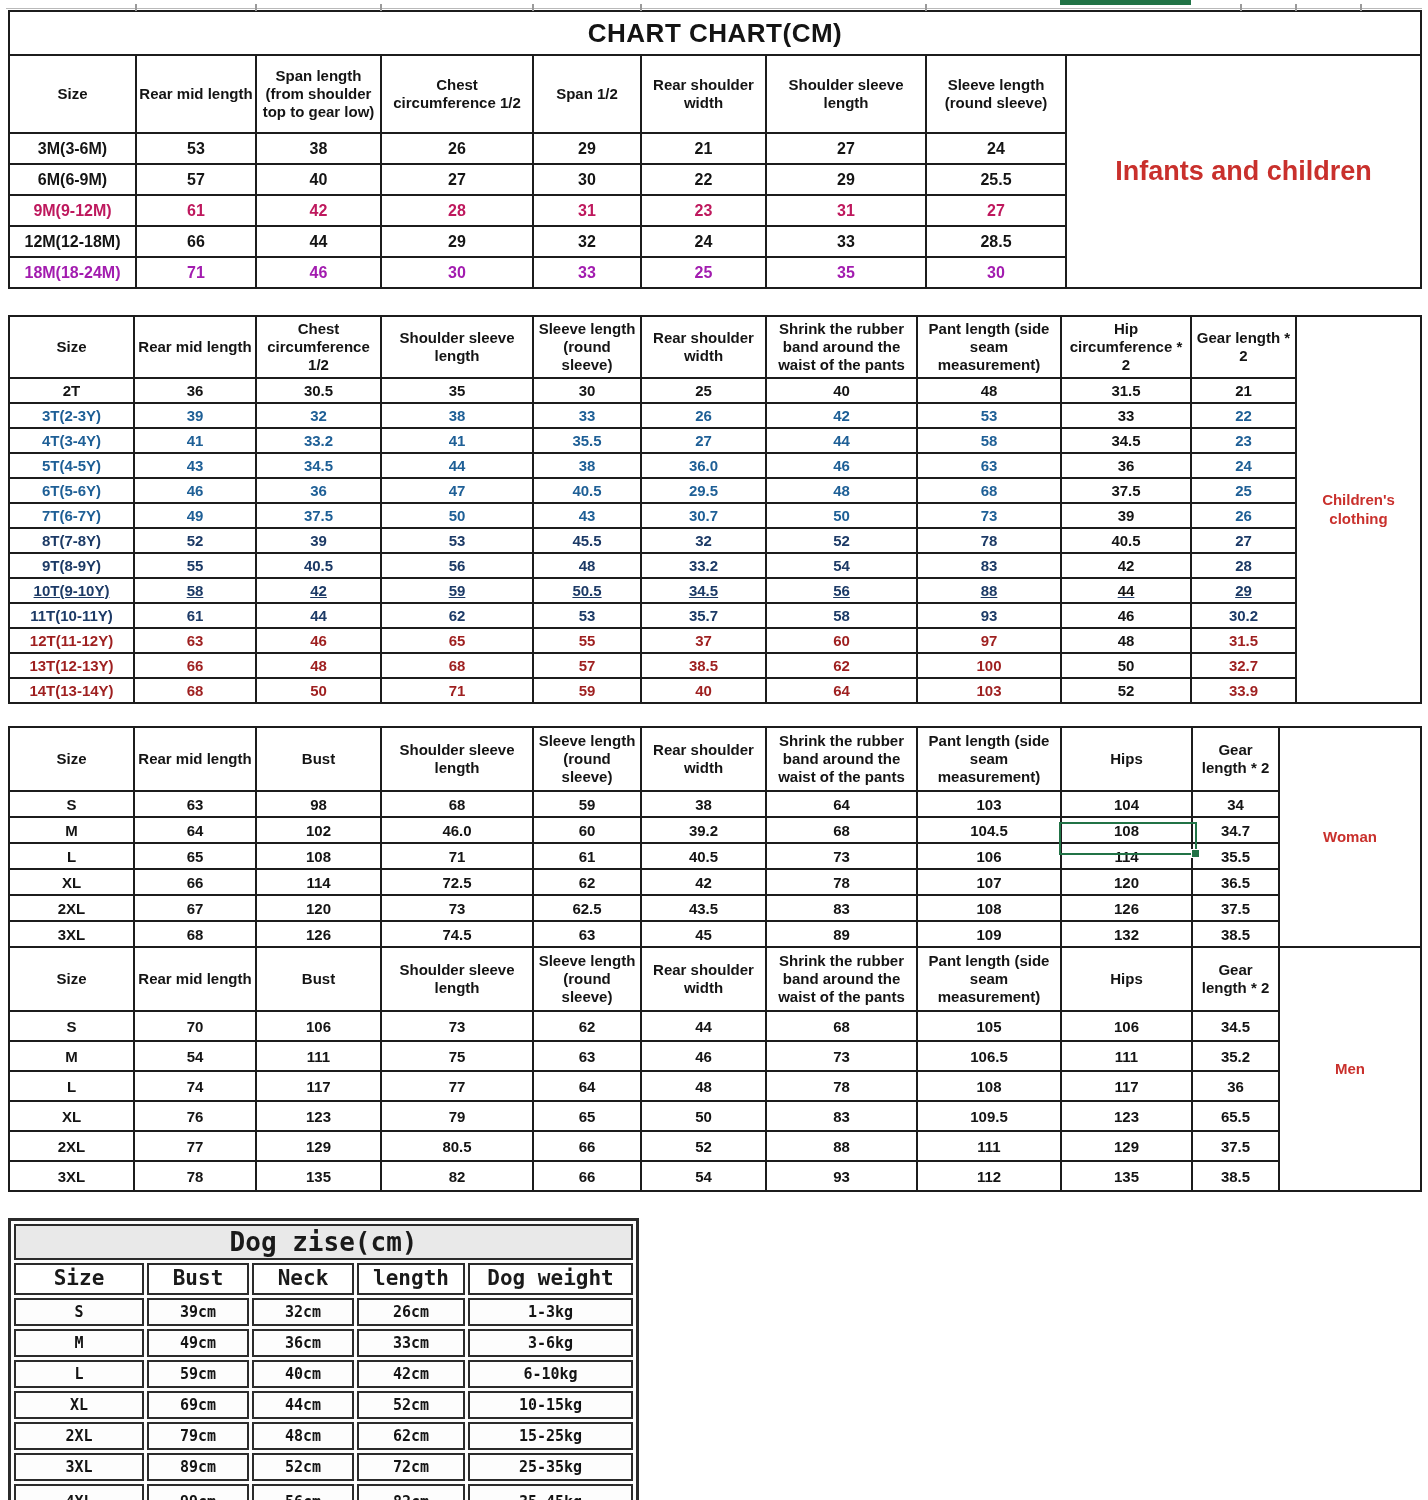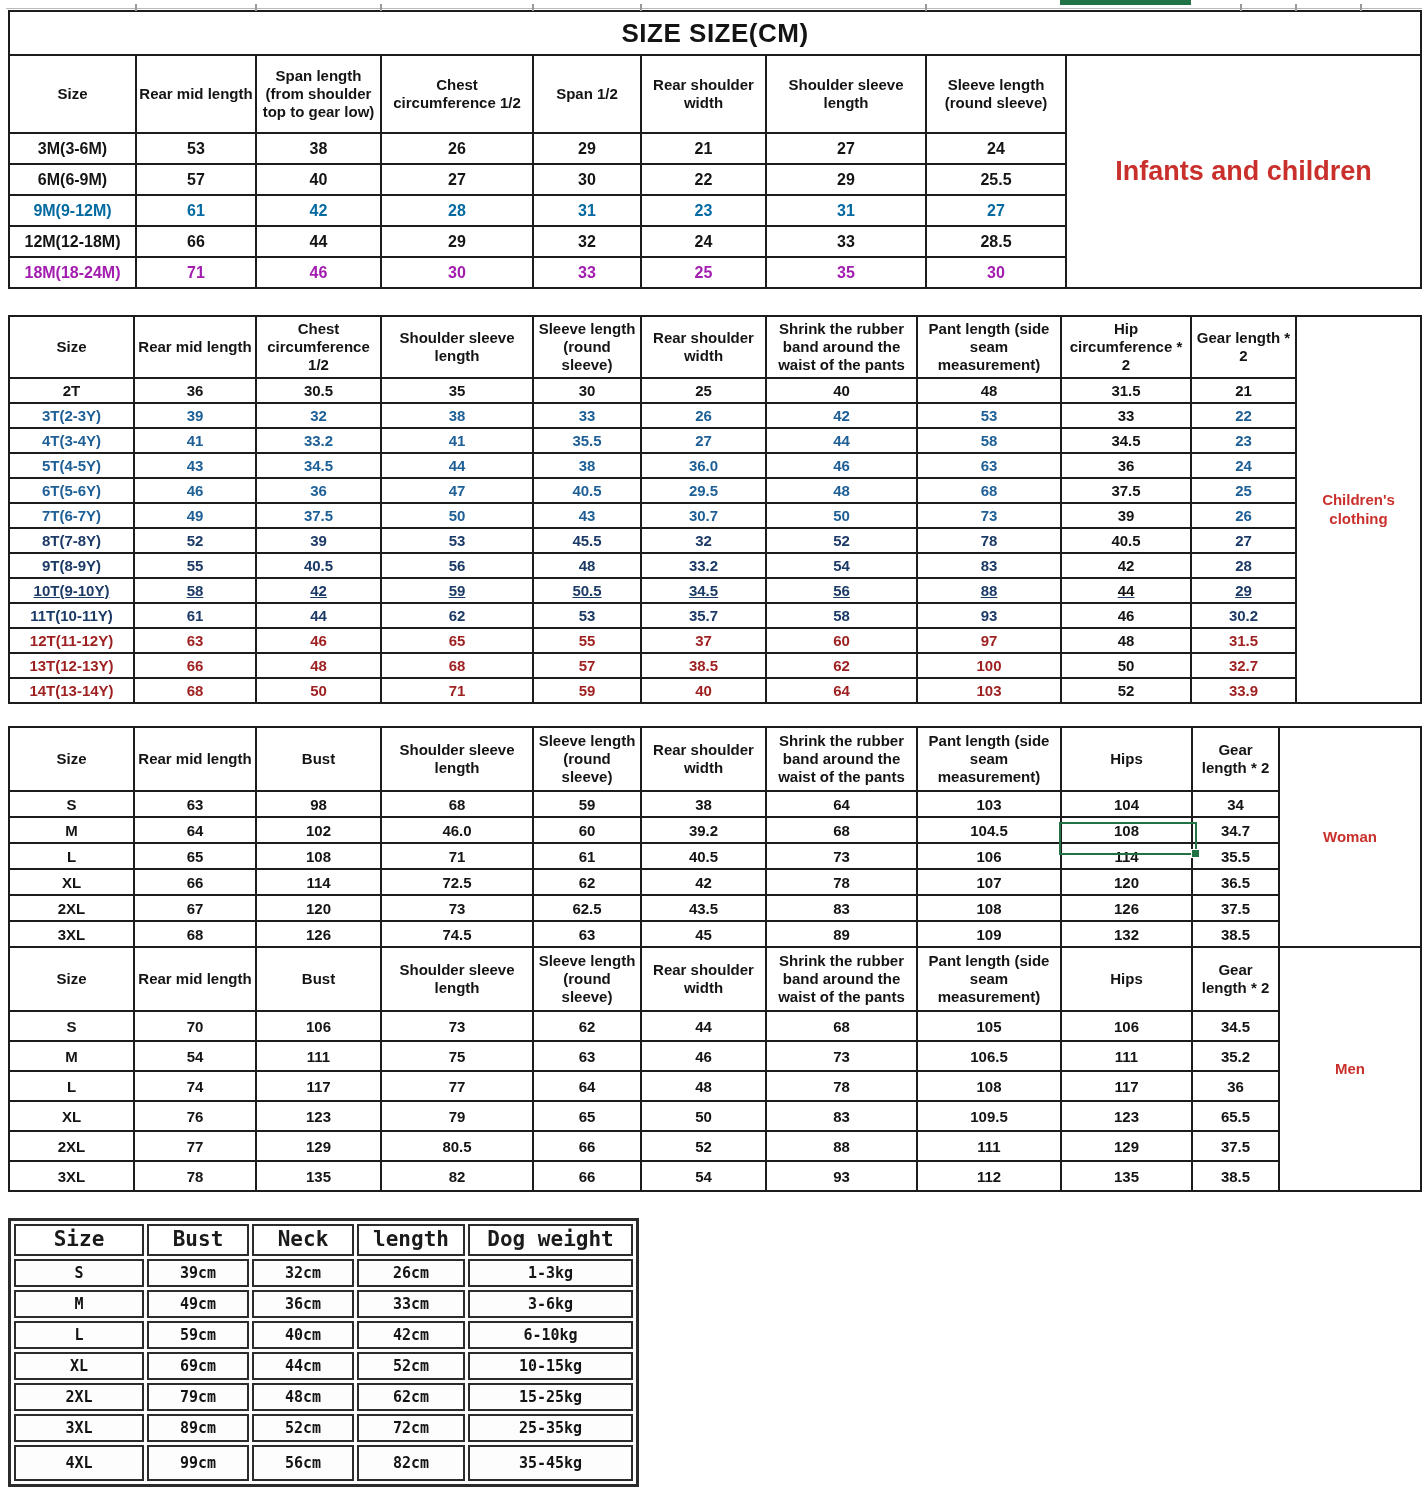--- a/index.html
+++ b/index.html
@@ -70,21 +70,21 @@
         <col style="width:125px">
         <col style="width:152px">
       <col style="width:108px">
         <col style="width:125px">
         <col style="width:160px">
         <col style="width:140px">
       <col style="width:355px">
     </colgroup>
     <tbody data-rows="infants">
       <tr class="title-row">
-        <th colspan="9">SIZE SIZE(CM)</th>
+        <th colspan="9">CHART CHART(CM)</th>
       </tr>
       <tr class="hdr">
         <th>Size</th>
         <th>Rear mid length</th>
         <th>Span length (from shoulder top to gear low)</th>
         <th>Chest circumference 1/2</th>
         <th>Span 1/2</th>
         <th>Rear shoulder width</th>
         <th>Shoulder sleeve length</th>
         <th>Sleeve length (round sleeve)</th>
@@ -103,21 +103,21 @@
         <tr style="color: rgb(20, 20, 20);">
           <td>6M(6-9M)</td>
           <td>57</td>
           <td>40</td>
           <td>27</td>
           <td>30</td>
           <td>22</td>
           <td>29</td>
           <td>25.5</td>
         </tr>
-        <tr style="color: #0369a1;">
+        <tr style="color: #be185d;">
           <td>9M(9-12M)</td>
           <td>61</td>
           <td>42</td>
           <td>28</td>
           <td>31</td>
           <td>23</td>
           <td>31</td>
           <td>27</td>
         </tr>
         <tr style="color: rgb(20, 20, 20);">
@@ -526,20 +526,23 @@
 
   <table class="dog">
     <colgroup>
       <col style="width:130px">
         <col style="width:102px">
         <col style="width:102px">
         <col style="width:108px">
         <col style="width:165px">
     </colgroup>
     <tbody data-rows="dog">
+      <tr class="dog-title">
+        <th colspan="5">Dog zise(cm)</th>
+      </tr>
       <tr class="hdr">
         <th>Size</th>
         <th>Bust</th>
         <th>Neck</th>
         <th>length</th>
         <th>Dog weight</th>
       </tr>
     <tr style="color: rgb(20, 20, 20);">
           <td>S</td>
           <td>39cm</td>

